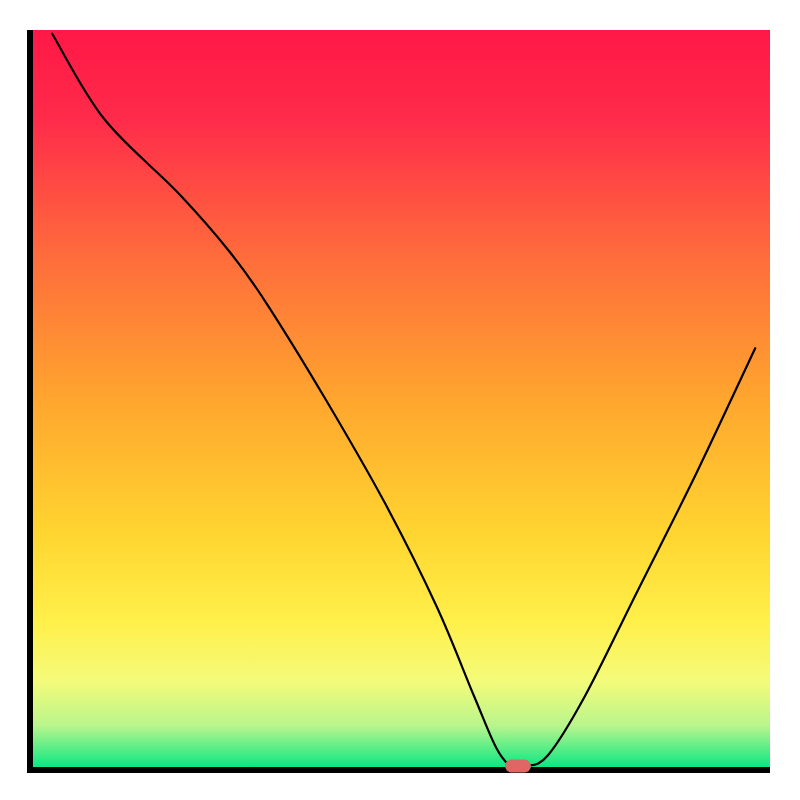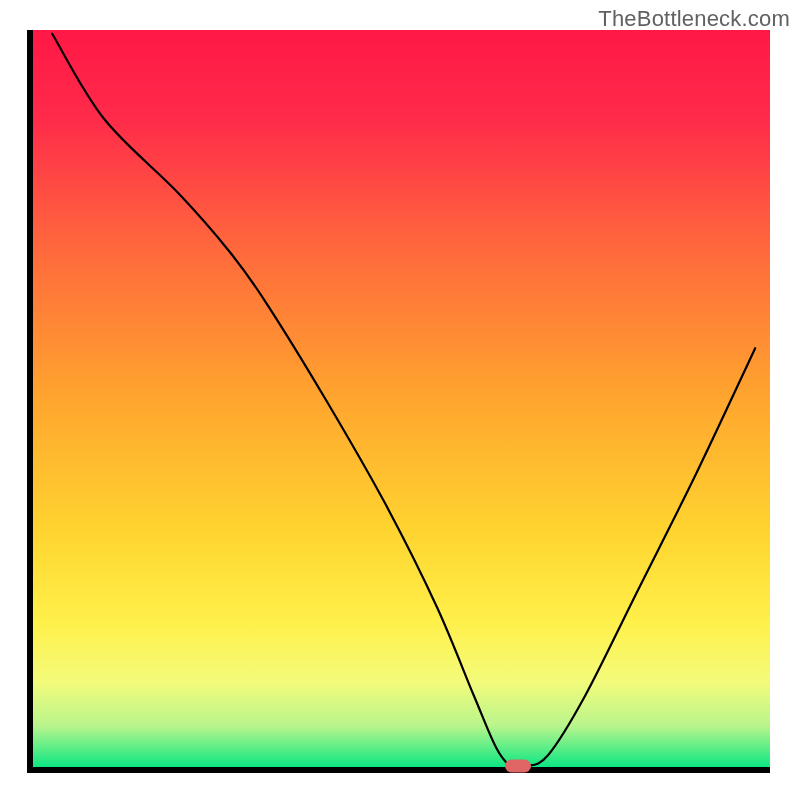--- a/index.html
+++ b/index.html
@@ -62,15 +62,14 @@
 
   <line x1="30" y1="30" x2="30" y2="773" stroke="#000" stroke-width="6"></line>
 
   <line x1="27" y1="770" x2="770" y2="770" stroke="#000" stroke-width="6"></line>
 
   <path id="curve" d="M 52.2 33.7 C 60.8 47.9, 83.0 92.3, 104.0 118.8 C 125.0 145.3, 157.0 170.6, 178.0 192.8 C 199.0 215.0, 215.0 233.5, 229.8 252.0 C 244.6 270.5, 250.8 279.1, 266.8 303.8 C 282.8 328.5, 306.3 366.7, 326.0 400.0 C 345.7 433.3, 366.7 469.1, 385.2 503.6 C 403.7 538.1, 422.2 575.1, 437.0 607.2 C 451.8 639.3, 464.1 672.6, 474.0 696.0 C 483.9 719.4, 490.0 736.1, 496.2 747.8 C 502.4 759.5, 506.1 763.2, 511.0 766.3 C 515.9 769.4, 519.6 768.1, 525.8 766.3 C 532.0 764.4, 538.1 766.9, 548.0 755.2 C 557.9 743.5, 570.2 723.1, 585.0 696.0 C 599.8 668.9, 618.3 629.4, 636.8 592.4 C 655.3 555.4, 676.3 514.7, 696.0 474.0 C 715.7 433.3, 745.3 369.2, 755.2 348.2" fill="none" stroke="#000" stroke-width="2.2" stroke-linejoin="round" stroke-linecap="round"></path>
 </svg>
 
 <div class="marker" id="marker" style="left: 518.4px; top: 766.3px;"></div>
 
-<div class="watermark">TheBottleneck.com</div>
 
 </div>
 
 </body></html>

